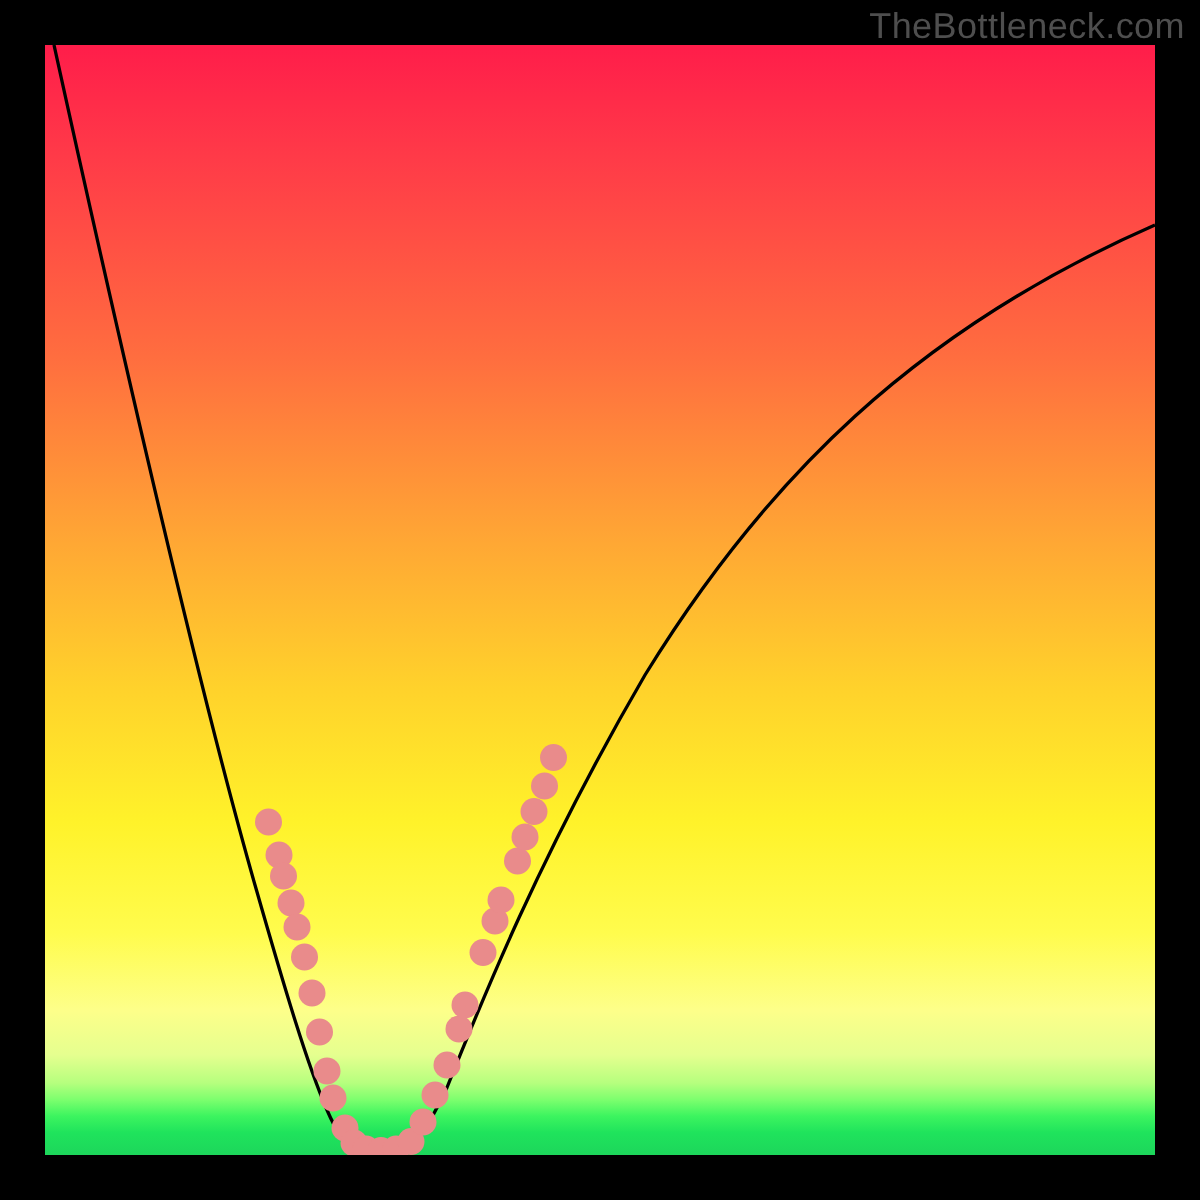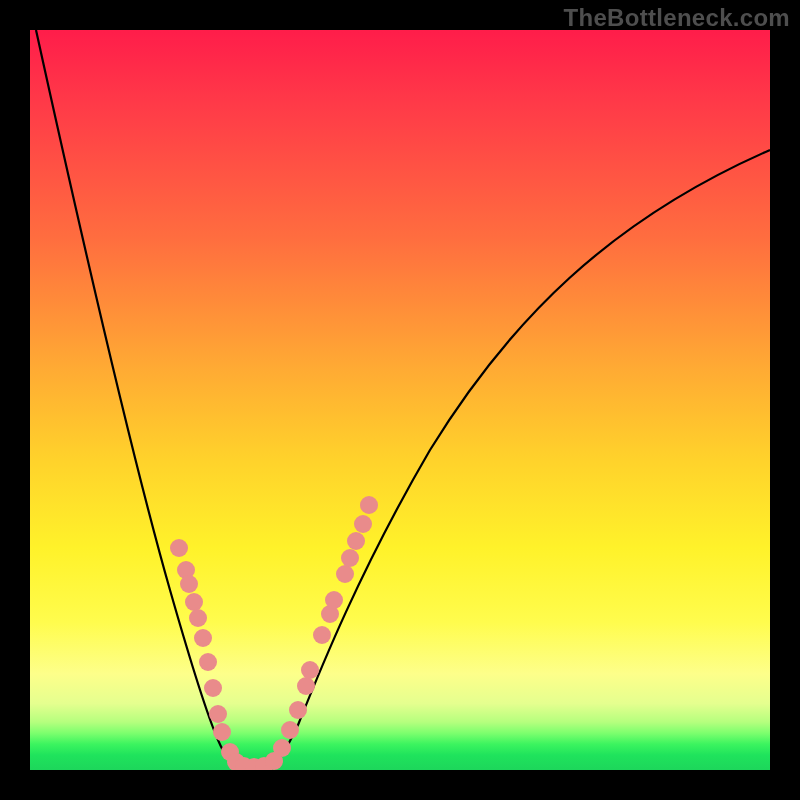--- a/index.html
+++ b/index.html
@@ -43,21 +43,21 @@
       #1fe35c 98%,
       #1dd65b 100%
     );
   }
   .watermark {
     position: absolute;
     top: 4px;
     right: 10px;
     color: #4e4e4e;
     font-size: 24px;
-    font-weight: 700;
+    font-weight: 400;
     letter-spacing: 0.3px;
     user-select: none;
   }
   svg.curves {
     position: absolute;
     top: 0;
     left: 0;
   }
 </style>
 </head>

